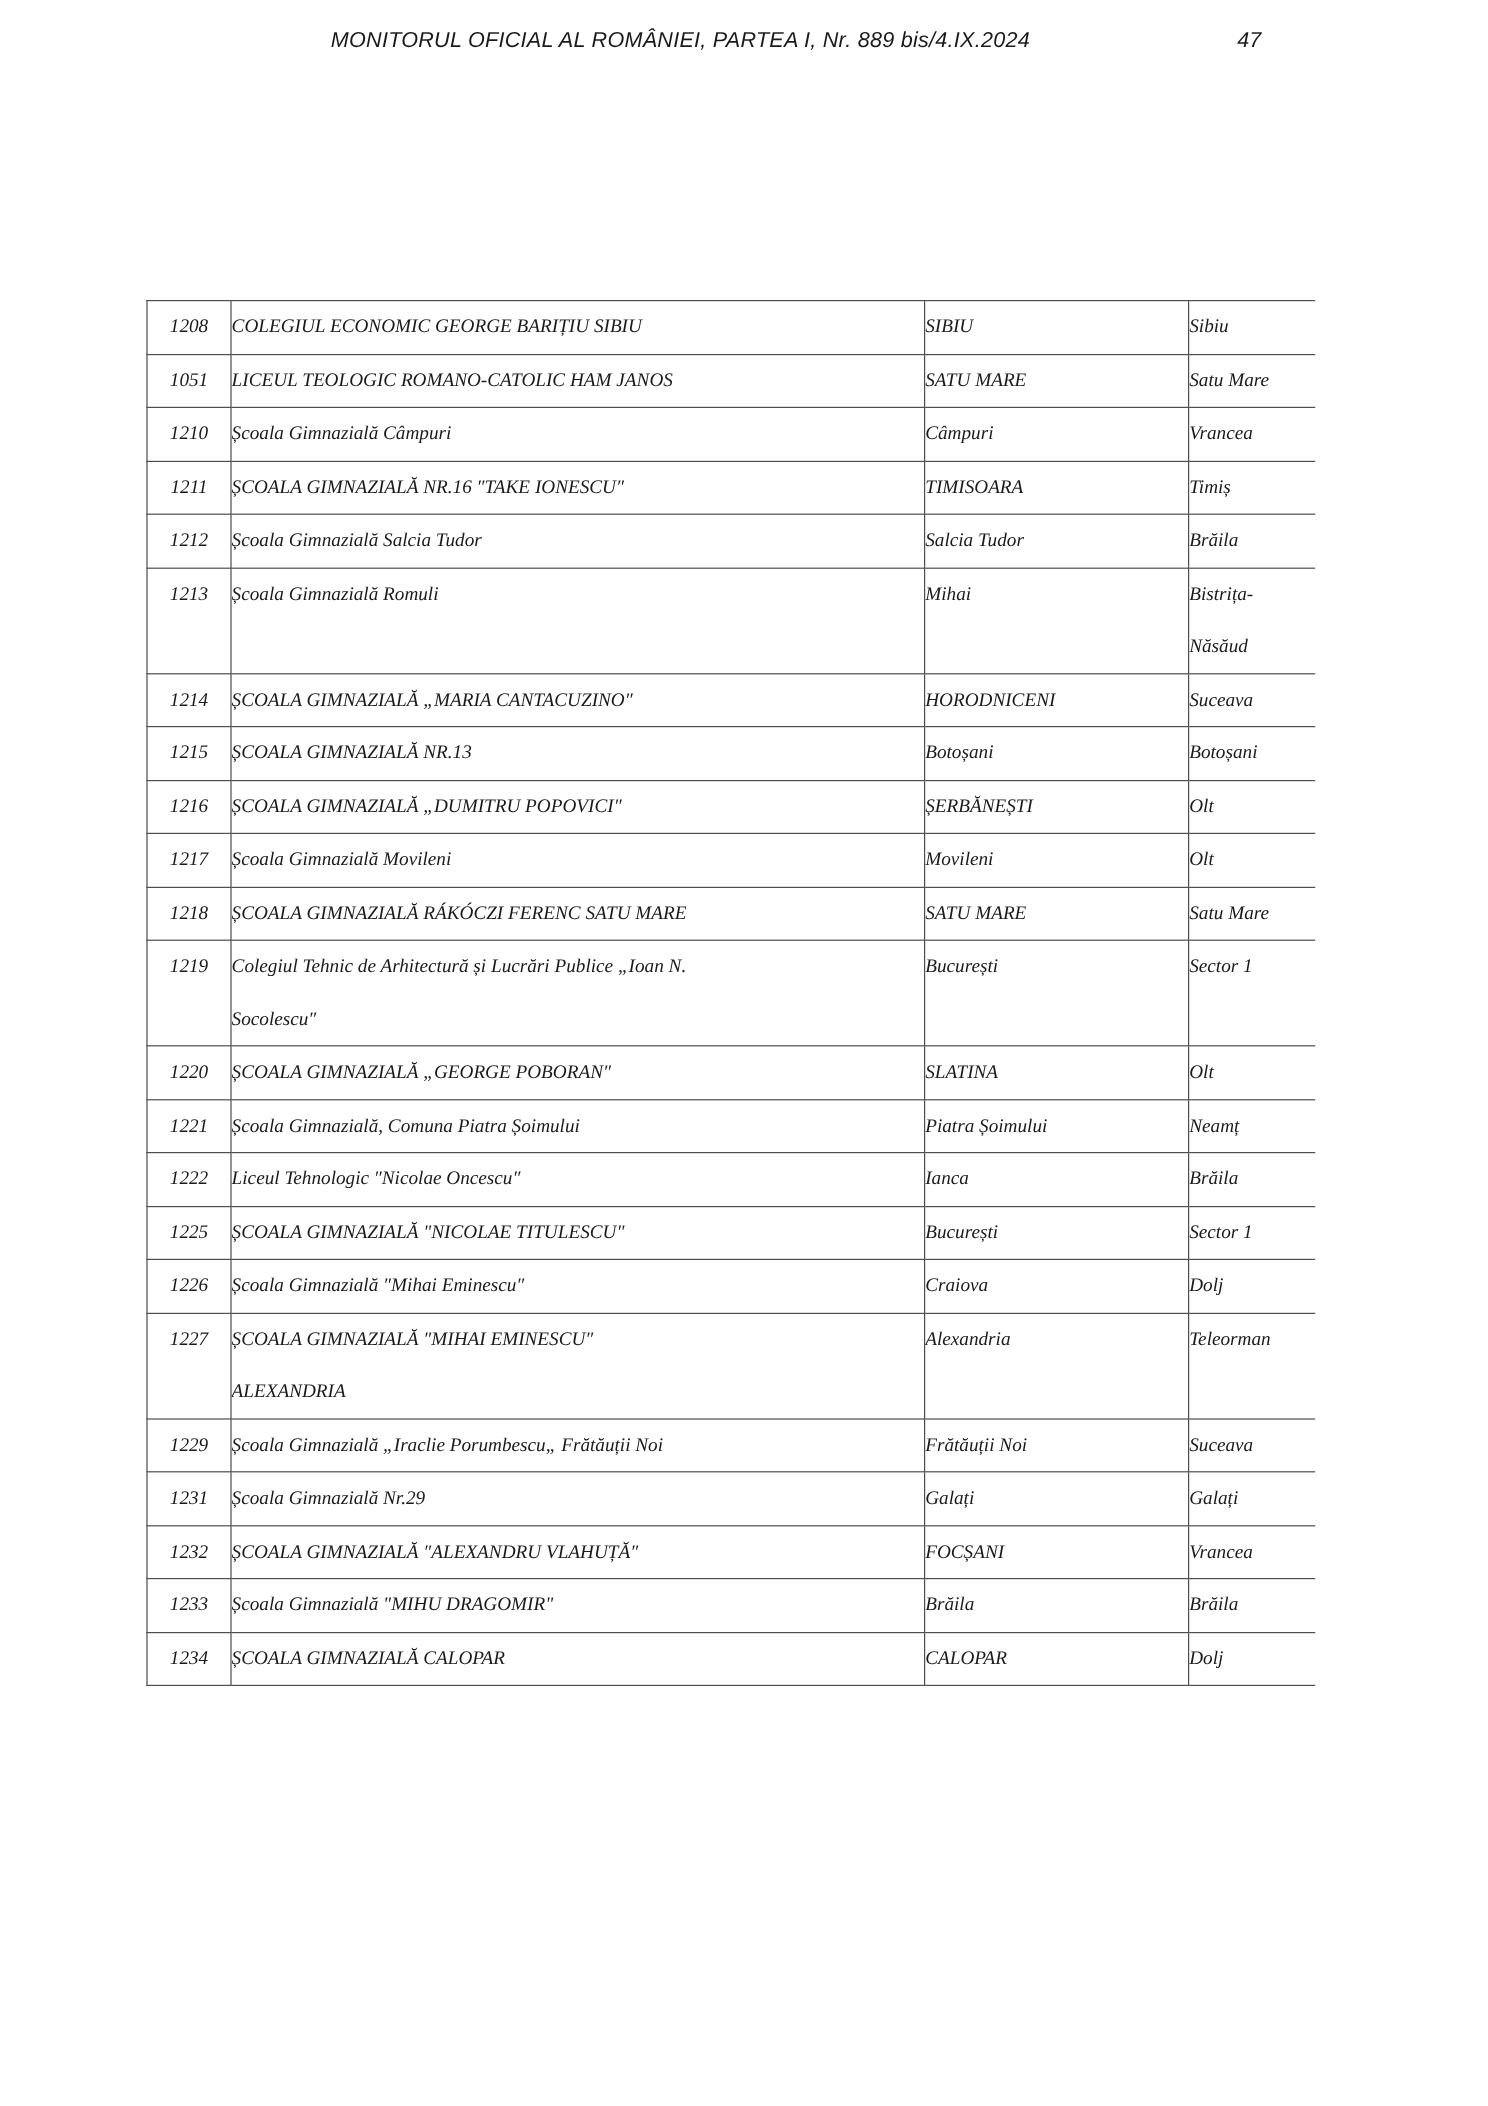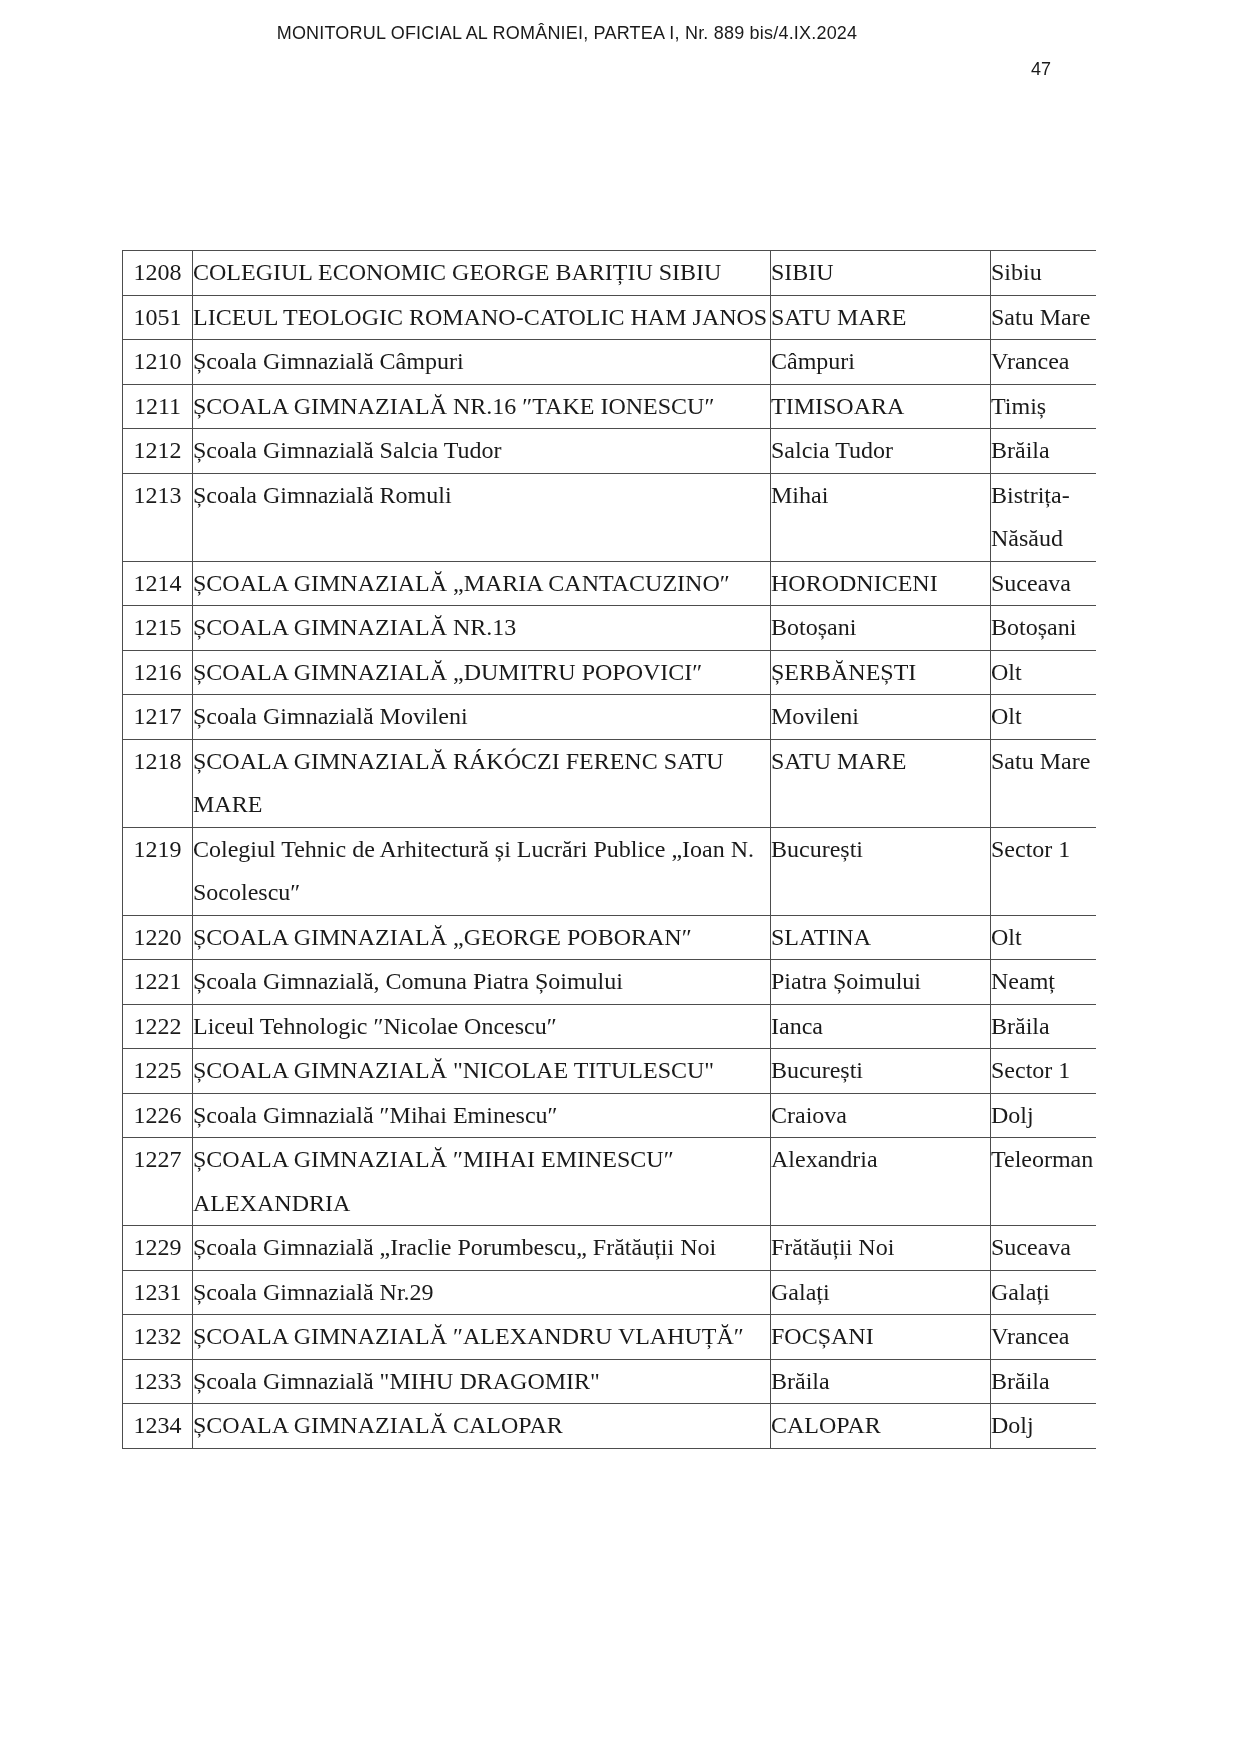--- a/index.html
+++ b/index.html
@@ -7,44 +7,44 @@
     width: 1240px; height: 1755px;
     background: #ffffff;
     font-family: "Liberation Serif", serif;
     color: #1a1a1a;
   }
   .page {
     position: relative;
     width: 1096px; height: 1755px;
     background: #ffffff;
     overflow: hidden;
+    font-style: italic;
   }
   .header-title {
     position: absolute;
     top: 23px; left: 0; width: 1134px;
     text-align: center;
     font-family: "Liberation Sans", sans-serif;
     font-size: 18px;
     letter-spacing: 0.2px;
     white-space: nowrap;
   }
   .page-number {
     position: absolute;
     top: 23px; left: 1031px;
     font-family: "Liberation Sans", sans-serif;
     font-size: 18px;
-    margin-top: 36px;
   }
   table.schools-table {
     position: absolute;
     top: 250px; left: 122px;
     width: 1015px;
     border-collapse: collapse;
     table-layout: fixed;
-    font-size: 24px;
+    font-size: 16px;
   }
   table.schools-table td {
     border: 1px solid #4d4d4d;
     vertical-align: top;
     line-height: 43.5px;
     padding: 0;
     overflow: hidden;
   }
   tr.single { height: 44px; }
   tr.tall   { height: 87px; }

